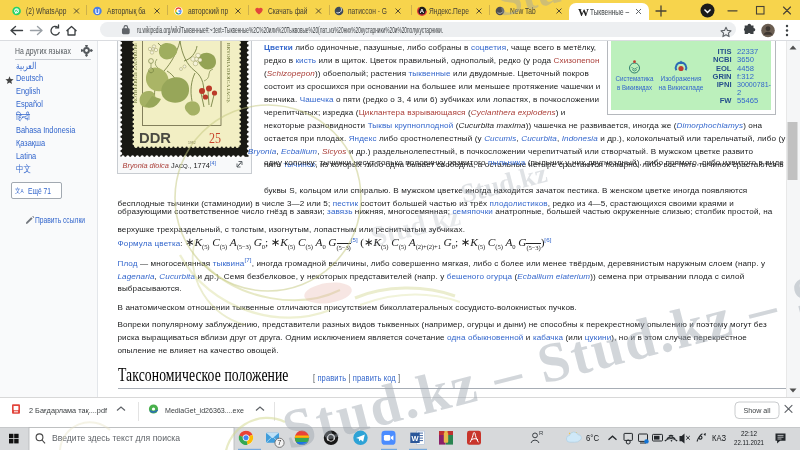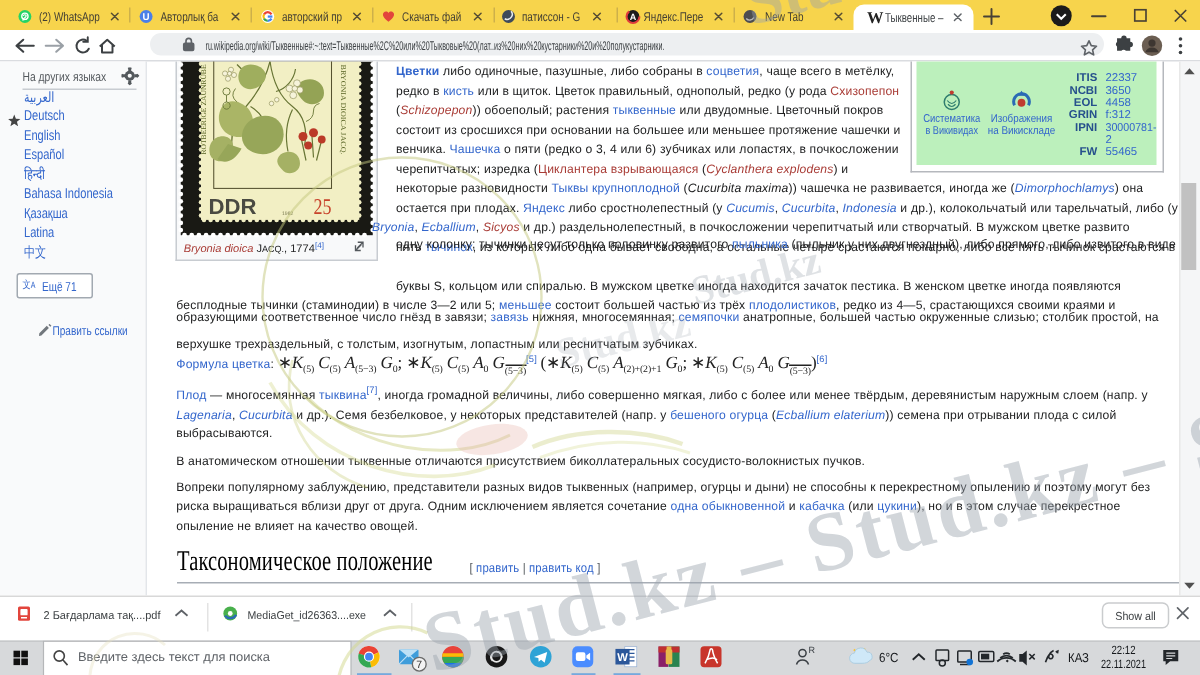--- a/index.html
+++ b/index.html
@@ -421,21 +421,21 @@
 <div class="ln" style="left:264px;top:66.9px">(<span class="r i">Schizopepon</span>)) обоеполый; растения <span class="b">тыквенные</span> или двудомные. Цветочный покров</div>
 <div class="ln" style="left:264px;top:79.9px">состоит из сросшихся при основании на большее или меньшее протяжение чашечки и</div>
 <div class="ln" style="left:264px;top:92.9px">венчика. <span class="b">Чашечка</span> о пяти (редко о 3, 4 или 6) зубчиках или лопастях, в почкосложении</div>
 <div class="ln" style="left:264px;top:105.9px">черепитчатых; изредка (<span class="r">Циклантера взрывающаяся</span> (<span class="r i">Cyclanthera explodens</span>) и</div>
 <div class="ln" style="left:264px;top:118.9px">некоторые разновидности <span class="b">Тыквы крупноплодной</span> (<span class="i">Cucurbita maxima</span>)) чашечка не развивается, иногда же (<span class="b i">Dimorphochlamys</span>) она</div>
 <div class="ln" style="left:264px;top:131.9px">остается при плодах. <span class="b">Яндекс</span> либо сростнолепестный (у <span class="b i">Cucumis</span>, <span class="b i">Cucurbita</span>, <span class="b i">Indonesia</span> и др.), колокольчатый или тарельчатый, либо (у</div>
 <div class="ln" style="left:248px;top:144.9px"><span class="b i">Bryonia</span>, <span class="b i">Ecballium</span>, <span class="r i">Sicyos</span> и др.) раздельнолепестный, в почкосложении черепитчатый или створчатый. В мужском цветке развито</div>
 <div class="ln" style="left:264px;top:157.9px">пять <span class="b">тычинок</span>, из которых либо одна бывает свободна, а остальные четыре срастаются попарно, либо все пять тычинок срастаются в</div>
 <div class="ln" style="left:264px;top:156px">одну колонку; тычинки несут только половинку развитого <span class="b">пыльника</span> (пыльник у них двугнездный), либо прямого, либо извитого в виде</div>
 <div class="ln" style="left:264px;top:183.9px">буквы S, кольцом или спиралью. В мужском цветке иногда находится зачаток пестика. В женском цветке иногда появляются</div>
-<div class="ln" style="left:117.5px;top:196.9px">бесплодные тычинки (стаминодии) в числе 3—2 или 5; <span class="b">меньшее</span> состоит большей частью из трёх <span class="b">плодолистиков</span>, редко из 4—5, срастающихся своими краями и</div>
+<div class="ln" style="left:117.5px;top:196.9px">бесплодные тычинки (стаминодии) в числе 3—2 или 5; <span class="b">пестик</span> состоит большей частью из трёх <span class="b">плодолистиков</span>, редко из 4—5, срастающихся своими краями и</div>
 <div class="ln" style="left:117.5px;top:205px">образующими соответственное число гнёзд в завязи; <span class="b">завязь</span> нижняя, многосемянная; <span class="b">семяпочки</span> анатропные, большей частью окруженные слизью; столбик простой, на</div>
 <div class="ln" style="left:117.5px;top:222.9px">верхушке трехраздельный, с толстым, изогнутым, лопастным или реснитчатым зубчиках.</div>
 <div class="ln" style="left:117.5px;top:236.3px"><span class="b">Формула цветка</span>: <span class="fm">∗<i>K</i><sub>(5)</sub> <i>C</i><sub>(5)</sub> <i>A</i><sub>(5−3)</sub> <i>G</i><sub>0</sub>; ∗<i>K</i><sub>(5)</sub> <i>C</i><sub>(5)</sub> <i>A</i><sub>0</sub> <i>G</i><sub><span class="ov">(5−3)</span></sub></span><sup class="b">[5]</sup> <span class="fm">(∗<i>K</i><sub>(5)</sub> <i>C</i><sub>(5)</sub> <i>A</i><sub>(2)+(2)+1</sub> <i>G</i><sub>0</sub>; ∗<i>K</i><sub>(5)</sub> <i>C</i><sub>(5)</sub> <i>A</i><sub>0</sub> <i>G</i><sub><span class="ov">(5−3)</span></sub>)</span><sup class="b">[6]</sup></div>
 <div class="ln" style="left:117.5px;top:256.5px"><span class="b" style="font-weight:normal">Плод</span> — многосемянная <span class="b">тыквина</span><sup class="b">[7]</sup>, иногда громадной величины, либо совершенно мягкая, либо с более или менее твёрдым, деревянистым наружным слоем (напр. у</div>
 <div class="ln" style="left:117.5px;top:269.5px"><span class="b i">Lagenaria</span>, <span class="b i">Cucurbita</span> и др.). Семя безбелковое, у некоторых представителей (напр. у <span class="b">бешеного огурца</span> (<span class="b i">Ecballium elaterium</span>)) семена при отрывании плода с силой</div>
 <div class="ln" style="left:117.5px;top:282.3px">выбрасываются.</div>
 <div class="ln" style="left:117.5px;top:300.7px">В анатомическом отношении тыквенные отличаются присутствием биколлатеральных сосудисто-волокнистых пучков.</div>
 <div class="ln" style="left:117.5px;top:317.8px">Вопреки популярному заблуждению, представители разных видов тыквенных (например, огурцы и дыни) не способны к перекрестному опылению и поэтому могут без</div>
 <div class="ln" style="left:117.5px;top:330.8px">риска выращиваться вблизи друг от друга. Одним исключением является сочетание <span class="b">одна обыкновенной</span> и <span class="b">кабачка</span> (или <span class="b">цукини</span>), но и в этом случае перекрестное</div>
 <div class="ln" style="left:117.5px;top:343.9px">опыление не влияет на качество овощей.</div>

